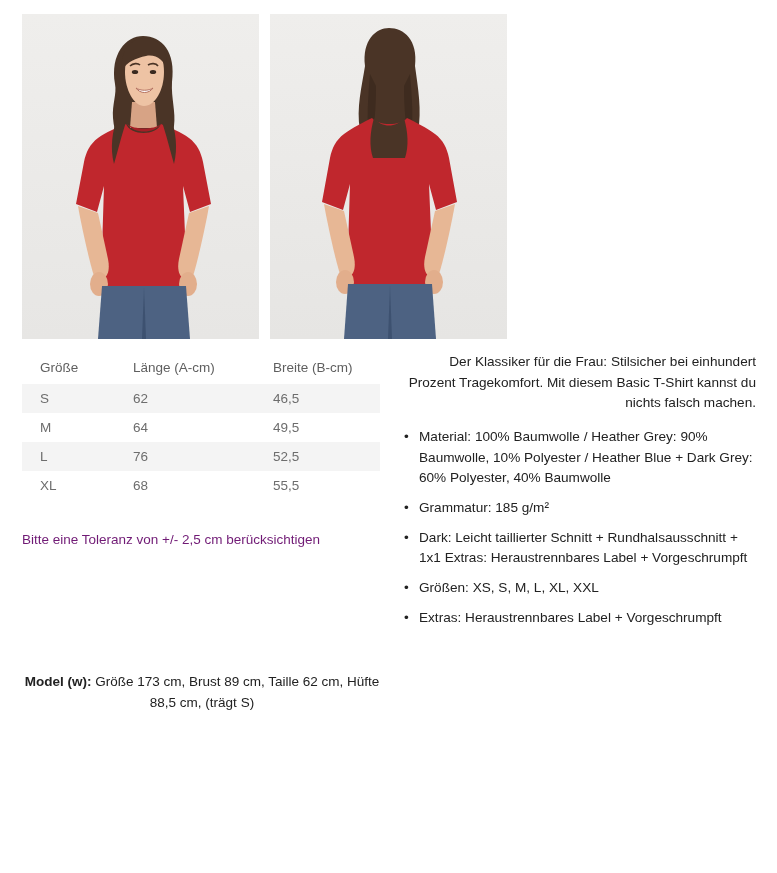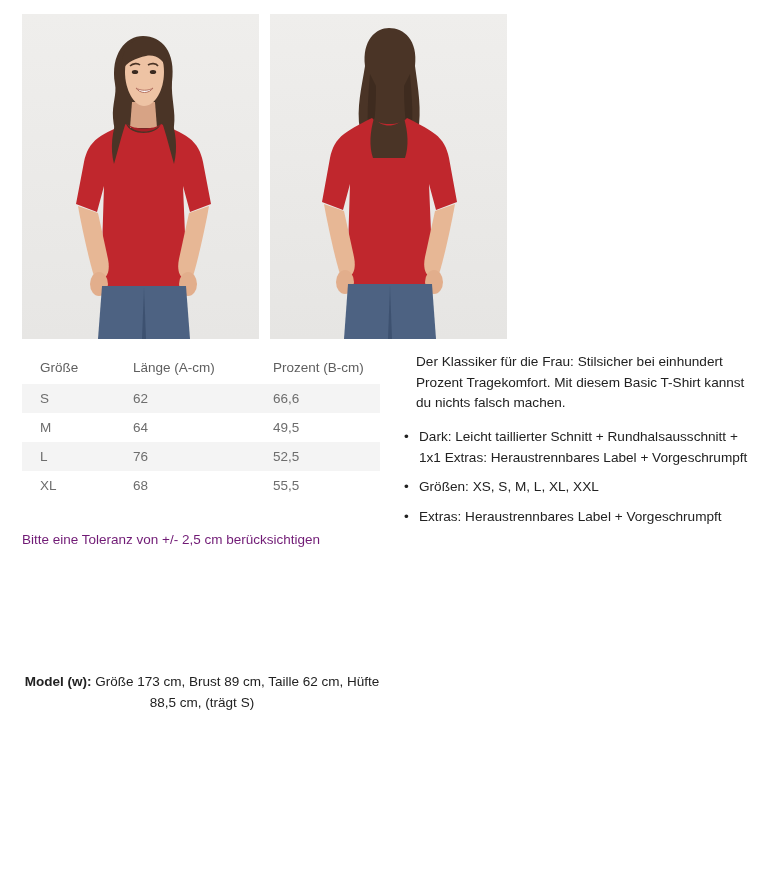--- a/index.html
+++ b/index.html
@@ -114,21 +114,22 @@
   .desc {
     position: absolute;
     top: 352px;
     left: 404px;
     width: 352px;
     font-size: 13.6px;
     line-height: 1.52;
     color: #222222;
   }
   .desc p.intro {
-    margin: 0 0 13px 12px;
+    margin: 0 0 13px 0;
+    text-align: right;
   }
   .desc ul {
     margin: 0;
     padding: 0;
     list-style: none;
   }
   .desc ul li {
     position: relative;
     padding-left: 15px;
     margin-bottom: 9px;
@@ -311,28 +312,28 @@
   <table class="size-table">
     <colgroup>
         <col class="c1">
         <col class="c2">
         <col class="c3">
       </colgroup>
     <thead>
       <tr>
         <th>Größe</th>
         <th>Länge (A-cm)</th>
-        <th>Prozent (B-cm)</th>
+        <th>Breite (B-cm)</th>
       </tr>
     </thead>
     <tbody>
       <tr class="odd">
         <td>S</td>
         <td>62</td>
-        <td>66,6</td>
+        <td>46,5</td>
       </tr>
       <tr class="even">
         <td>M</td>
         <td>64</td>
         <td>49,5</td>
       </tr>
       <tr class="odd">
         <td>L</td>
         <td>76</td>
         <td>52,5</td>
@@ -347,19 +348,21 @@
 
   <div class="tolerance-note">Bitte eine Toleranz von +/- 2,5 cm berücksichtigen</div>
 
   <div class="model-note">
     <b>Model (w):</b><span> Größe 173 cm, Brust 89 cm, Taille 62 cm, Hüfte 88,5 cm, (trägt S)</span>
   </div>
 
   <div class="desc">
     <p class="intro">Der Klassiker für die Frau: Stilsicher bei einhundert Prozent Tragekomfort. Mit diesem Basic T-Shirt kannst du nichts falsch machen.</p>
     <ul>
+      <li>Material: 100% Baumwolle / Heather Grey: 90% Baumwolle, 10%  Polyester / Heather Blue + Dark Grey: 60% Polyester, 40% Baumwolle</li>
+      <li>Grammatur: 185 g/m²</li>
       <li>Dark: Leicht taillierter Schnitt + Rundhalsausschnitt + 1x1 Extras: Heraustrennbares Label + Vorgeschrumpft</li>
       <li>Größen: XS, S, M, L, XL, XXL</li>
       <li>Extras: Heraustrennbares Label + Vorgeschrumpft</li>
     </ul>
   </div>
 
 </div>
 
 </body></html>

